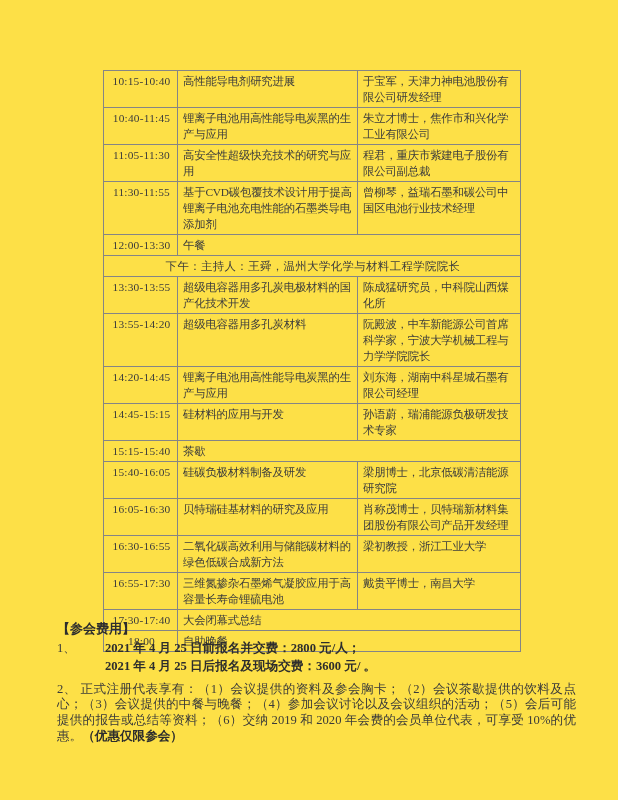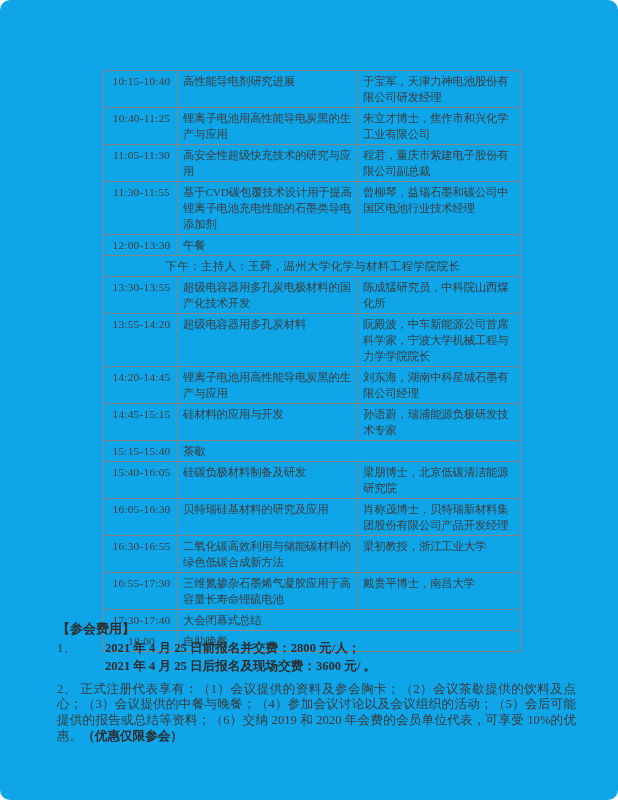--- a/index.html
+++ b/index.html
@@ -5,22 +5,21 @@
   html,body{margin:0;padding:0;}
   body{
     width:618px;height:800px;
     background:#ffffff;
     font-family:"Liberation Serif","DejaVu Serif",serif;
     color:#3e3e3e;
     overflow:hidden;
   }
   .page{
     position:relative;width:618px;height:800px;
-    background:#0ea5e9;
-    border-radius:10px;
+    background:#fde047;
   }
   
   table.schedule{
     position:absolute;left:103px;top:70px;width:417px;
     border-collapse:collapse;table-layout:fixed;
     font-size:11.4px;letter-spacing:-0.2px;line-height:16px;
     color:#3c3c3c;
   }
   table.schedule td{
     border:1px solid #858585;
@@ -62,21 +61,21 @@
       <col style="width:180px">
       <col style="width:163px">
     </colgroup>
     <tbody id="schedule-body">
         <tr>
           <td class="time">10:15-10:40</td>
           <td class="topic">高性能导电剂研究进展</td>
           <td class="speaker">于宝军，天津力神电池股份有限公司研发经理</td>
         </tr>
         <tr>
-          <td class="time">10:40-11:25</td>
+          <td class="time">10:40-11:45</td>
           <td class="topic">锂离子电池用高性能导电炭黑的生产与应用</td>
           <td class="speaker">朱立才博士，焦作市和兴化学工业有限公司</td>
         </tr>
         <tr>
           <td class="time">11:05-11:30</td>
           <td class="topic">高安全性超级快充技术的研究与应用</td>
           <td class="speaker">程君，重庆市紫建电子股份有限公司副总裁</td>
         </tr>
         <tr>
           <td class="time">11:30-11:55</td>

